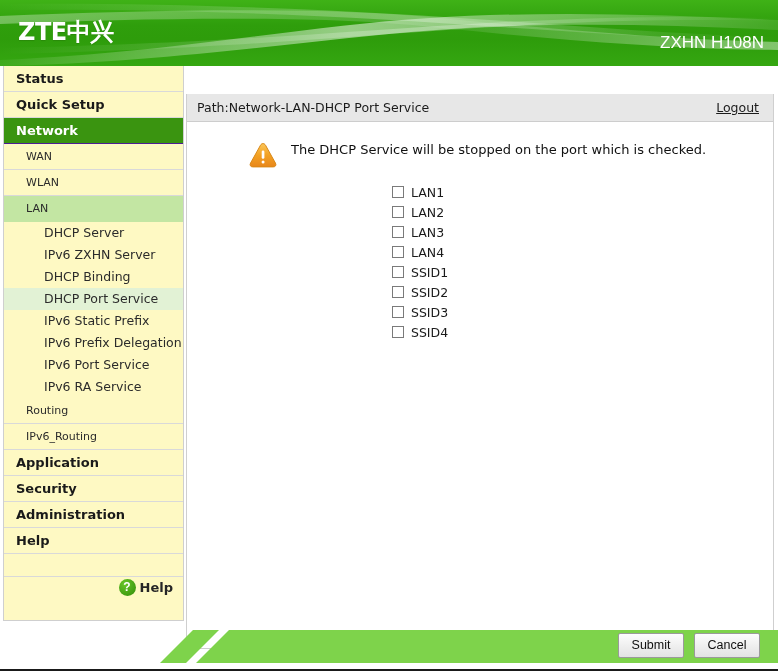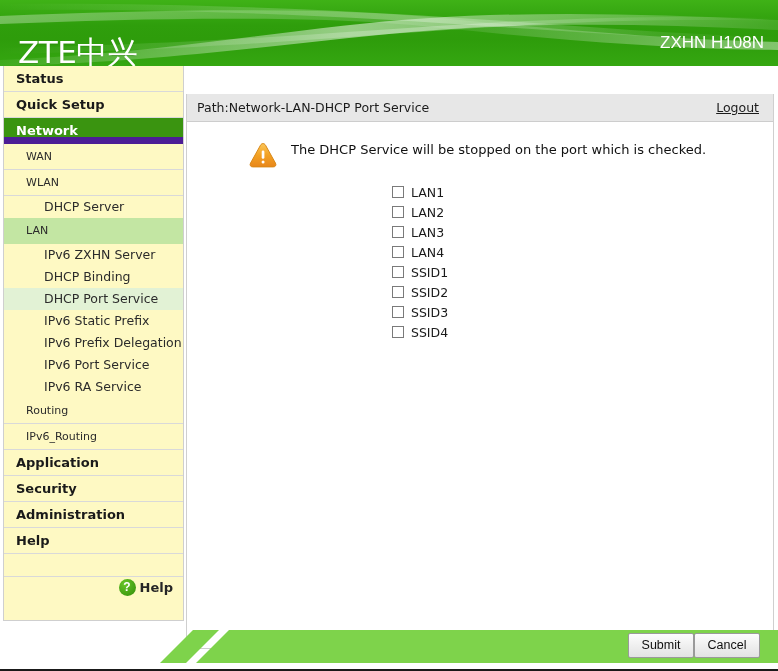--- a/index.html
+++ b/index.html
@@ -27,23 +27,23 @@
     overflow: hidden;
   }
   .banner .waves {
     position: absolute;
     left: 0; top: 0;
     width: 778px; height: 66px;
   }
   .banner-logo {
     position: absolute;
     left: 18px;
-    top: 32px;
-    font-size: 31px;
-    font-weight: normal;
+    top: 16px;
+    font-size: 24px;
+    font-weight: bold;
     color: #ffffff;
     letter-spacing: -0.5px;
     font-family: "DejaVu Sans", "Liberation Sans", sans-serif;
     z-index: 3;
     text-shadow: 0 1px 1px rgba(0,0,0,.12);
   }
   .banner-model {
     position: absolute;
     right: 14px;
     top: 33px;
@@ -82,21 +82,21 @@
     overflow: hidden;
   }
   .nav-item.lvl0 {
     font-weight: bold;
     font-size: 13px;
     color: #1a1a1a;
   }
   .nav-item.lvl0.active {
     background: #3a9410;
     color: #ffffff;
-    border-bottom: 7px solid #4c1d95;
+    border-bottom: 1px solid #4c1d95;
   }
   .nav-item.lvl1 {
     padding-left: 22px;
     font-size: 11px;
     color: #2b2b2b;
     font-weight: normal;
   }
   .nav-item.lvl1.active {
     background: #c3e6a3;
     border-bottom: 1px solid #c3e6a3;
@@ -230,20 +230,21 @@
     position: absolute;
     left: 0; top: 7px;
     width: 778px; height: 33px;
     overflow: hidden;
   }
   .btns {
     position: absolute;
     right: 18px;
     top: 10px;
     display: flex;
+    gap: 10px;
   }
   .btn {
     min-width: 66px;
     height: 25px;
     line-height: 23px;
     text-align: center;
     font-size: 12.5px;
     color: #101010;
     background: linear-gradient(180deg, #fdfdfd 0%, #eeeeee 55%, #e3e3e3 100%);
     border: 1px solid #9a9a9a;
@@ -294,22 +295,22 @@
 
 <div class="page">
 
   <div class="sidebar">
     <div id="nav-list">
         <div class="nav-item lvl0">Status</div>
         <div class="nav-item lvl0">Quick Setup</div>
         <div class="nav-item lvl0 active">Network</div>
         <div class="nav-item lvl1">WAN</div>
         <div class="nav-item lvl1">WLAN</div>
+        <div class="nav-item lvl1 active">LAN</div>
         <div class="nav-item lvl2">DHCP Server</div>
-        <div class="nav-item lvl1 active">LAN</div>
         <div class="nav-item lvl2">IPv6 ZXHN Server</div>
         <div class="nav-item lvl2">DHCP Binding</div>
         <div class="nav-item lvl2 active">DHCP Port Service</div>
         <div class="nav-item lvl2">IPv6 Static Prefix</div>
         <div class="nav-item lvl2">IPv6 Prefix Delegation</div>
         <div class="nav-item lvl2">IPv6 Port Service</div>
         <div class="nav-item lvl2">IPv6 RA Service</div>
         <div class="nav-item lvl1">Routing</div>
         <div class="nav-item lvl1">IPv6_Routing</div>
         <div class="nav-item lvl0">Application</div>

